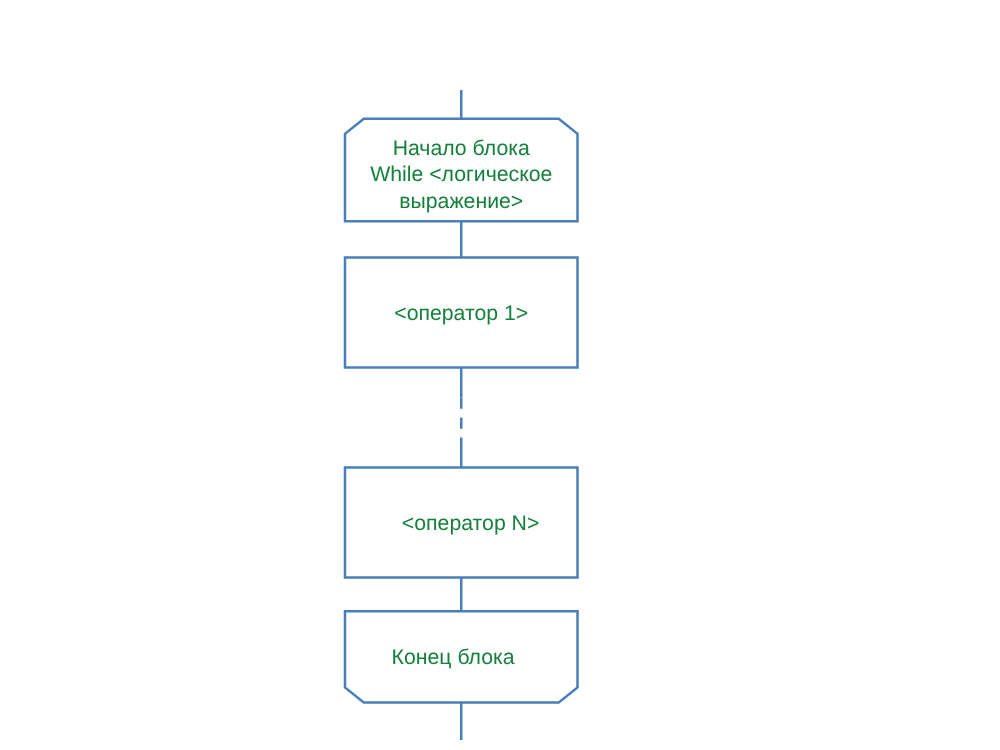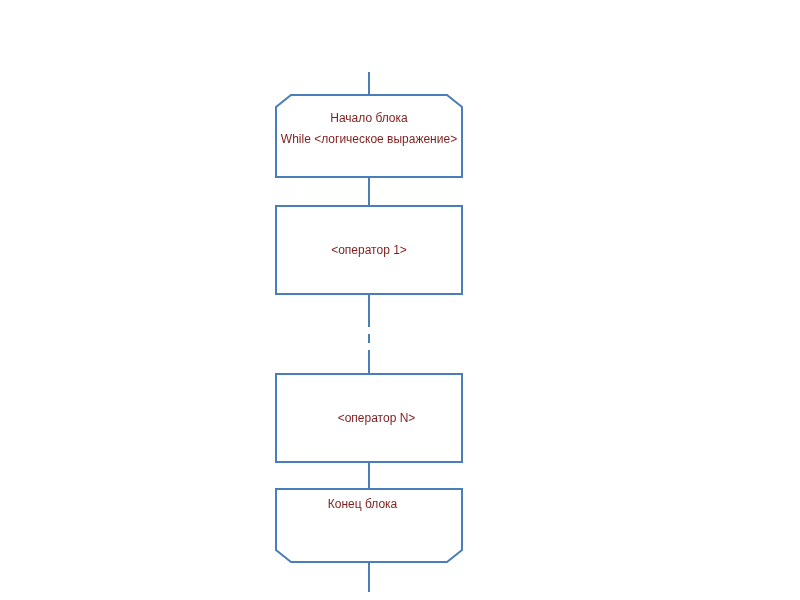--- a/index.html
+++ b/index.html
@@ -17,23 +17,23 @@
   #canvas {
     position: absolute;
     left: 0;
     top: 0;
     width: 800px;
     height: 600px;
   }
   .node-label {
     position: absolute;
     text-align: center;
-    color: #7f1d1d;
+    color: #15803d;
     font-family: "Liberation Sans", sans-serif;
-    font-size: 12px;
+    font-size: 17px;
     line-height: 21px;
     white-space: pre-line;
     pointer-events: none;
   }
   
   #label-while {
     left: 276px;
     top: 108px;
     width: 186px;
   }
@@ -43,21 +43,21 @@
     width: 186px;
     text-align: center;
   }
   #label-opn {
     left: 276px;
     top: 408px;
     width: 201px;
   }
   #label-end {
     left: 276px;
-    top: 494px;
+    top: 515px;
     width: 173px;
   }
 </style>
 </head>
 <body>
 
 <svg id="canvas" viewBox="0 0 800 600">
 
   <line x1="369" y1="72" x2="369" y2="95" stroke="#4a7ebb" stroke-width="2"></line>
   <line x1="369" y1="177" x2="369" y2="206" stroke="#4a7ebb" stroke-width="2"></line>

